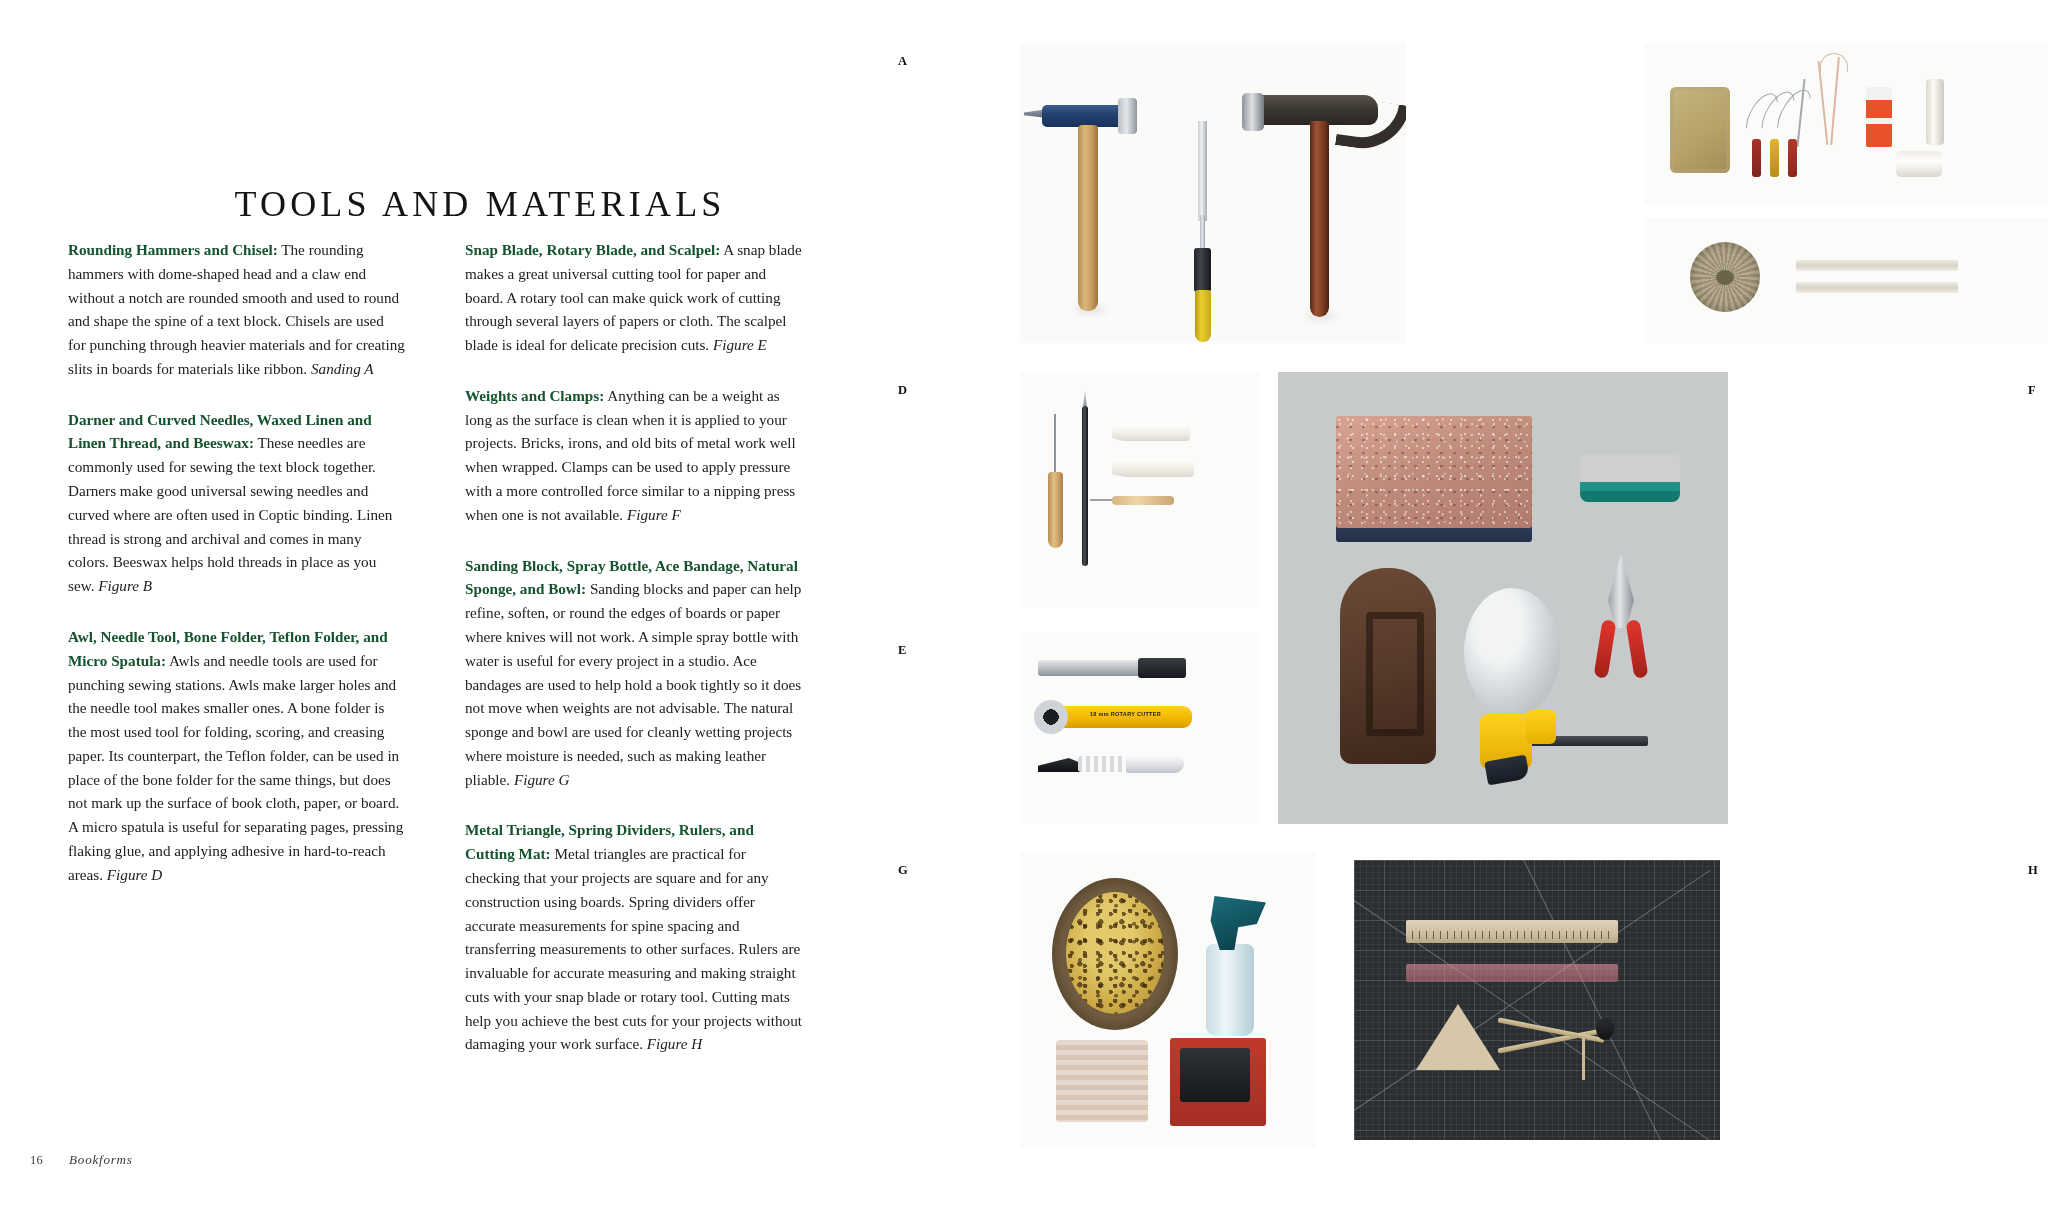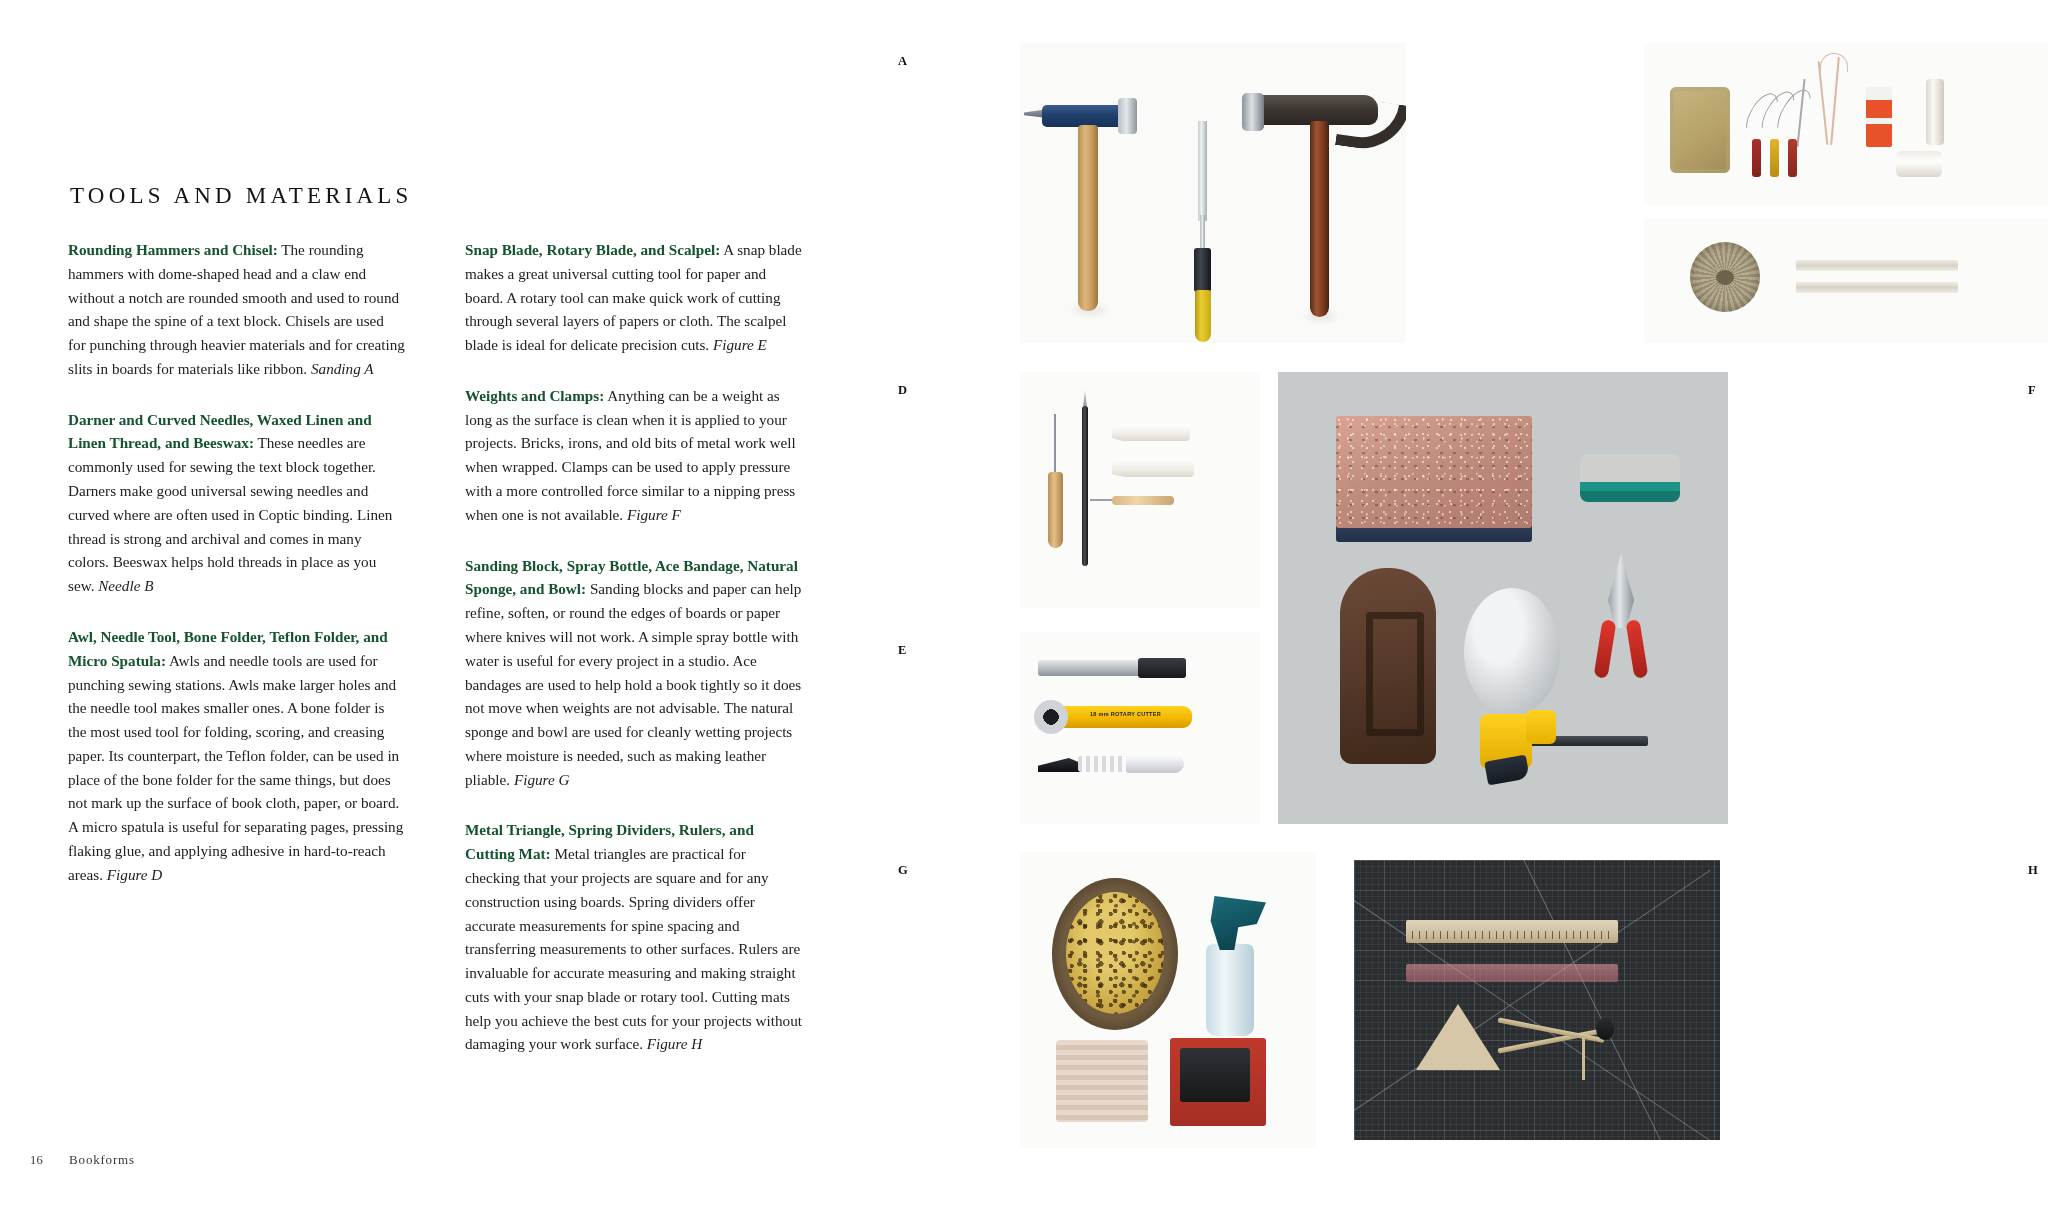--- a/index.html
+++ b/index.html
@@ -22,22 +22,22 @@
     position: absolute;
     left: 0; top: 0;
     width: 1020px; height: 1205px;
   }
 
   #page-title {
     position: absolute;
     left: 70px;
     top: 135px;
     width: 820px;
-    text-align: left;
-    font-size: 23px;
+    text-align: center;
+    font-size: 36px;
     letter-spacing: 4.2px;
     font-weight: 400;
     color: #141414;
     font-family: "Liberation Serif", "DejaVu Serif", serif;
     margin-top: 48px;
   }
 
   #columns {
     position: absolute;
     left: 68px;
@@ -74,20 +74,21 @@
     align-items: baseline;
     gap: 26px;
   }
   #footer .folio {
     font-size: 12.5px;
     color: #3a3a3a;
     letter-spacing: .3px;
   }
   #footer .booktitle {
     font-size: 13px;
+    font-style: italic;
     color: #3a3a3a;
     letter-spacing: .8px;
   }
 
   
   #photo-page {
     position: absolute;
     left: 1020px; top: 0;
     width: 1028px; height: 1205px;
   }
@@ -460,21 +461,21 @@
 
   <h1 id="page-title">TOOLS AND MATERIALS</h1>
 
   <div id="columns">
 
     <div class="column">
       <p class="para">
         <b>Rounding Hammers and Chisel:</b><span> The rounding hammers with dome-shaped head and a claw end without a notch are rounded smooth and used to round and shape the spine of a text block. Chisels are used for punching through heavier materials and for creating slits in boards for materials like ribbon. </span><i>Sanding A</i>
       </p>
       <p class="para">
-        <b>Darner and Curved Needles, Waxed Linen and Linen Thread, and Beeswax:</b><span> These needles are commonly used for sewing the text block together. Darners make good universal sewing needles and curved where are often used in Coptic binding. Linen thread is strong and archival and comes in many colors. Beeswax helps hold threads in place as you sew. </span><i>Needle B</i>
+        <b>Darner and Curved Needles, Waxed Linen and Linen Thread, and Beeswax:</b><span> These needles are commonly used for sewing the text block together. Darners make good universal sewing needles and curved where are often used in Coptic binding. Linen thread is strong and archival and comes in many colors. Beeswax helps hold threads in place as you sew. </span><i>Figure B</i>
       </p>
       <p class="para">
         <b>Awl, Needle Tool, Bone Folder, Teflon Folder, and Micro Spatula:</b><span> Awls and needle tools are used for punching sewing stations. Awls make larger holes and the needle tool makes smaller ones. A bone folder is the most used tool for folding, scoring, and creasing paper. Its counterpart, the Teflon folder, can be used in place of the bone folder for the same things, but does not mark up the surface of book cloth, paper, or board. A micro spatula is useful for separating pages, pressing flaking glue, and applying adhesive in hard-to-reach areas. </span><i>Figure D</i>
       </p>
     </div>
 
     <div class="column">
       <p class="para">
         <b>Snap Blade, Rotary Blade, and Scalpel:</b><span> A snap blade makes a great universal cutting tool for paper and board. A rotary tool can make quick work of cutting through several layers of papers or cloth. The scalpel blade is ideal for delicate precision cuts. </span><i>Figure E</i>
       </p>

